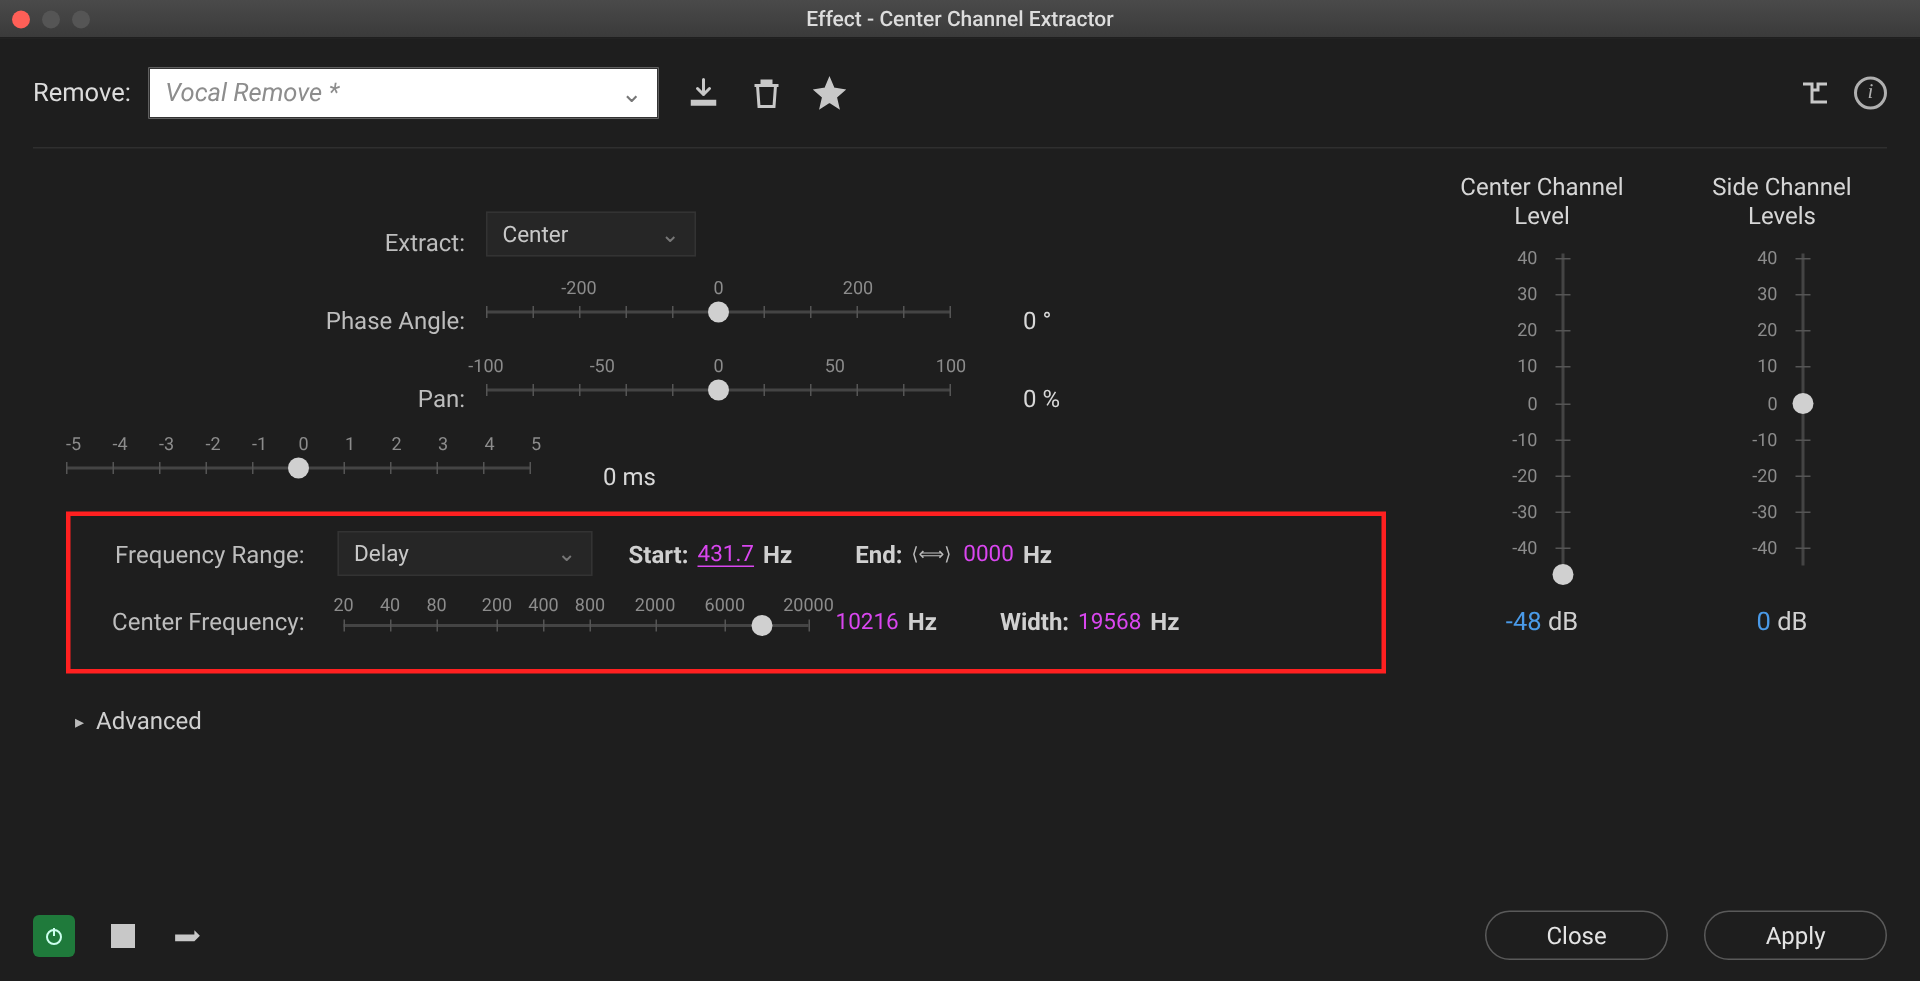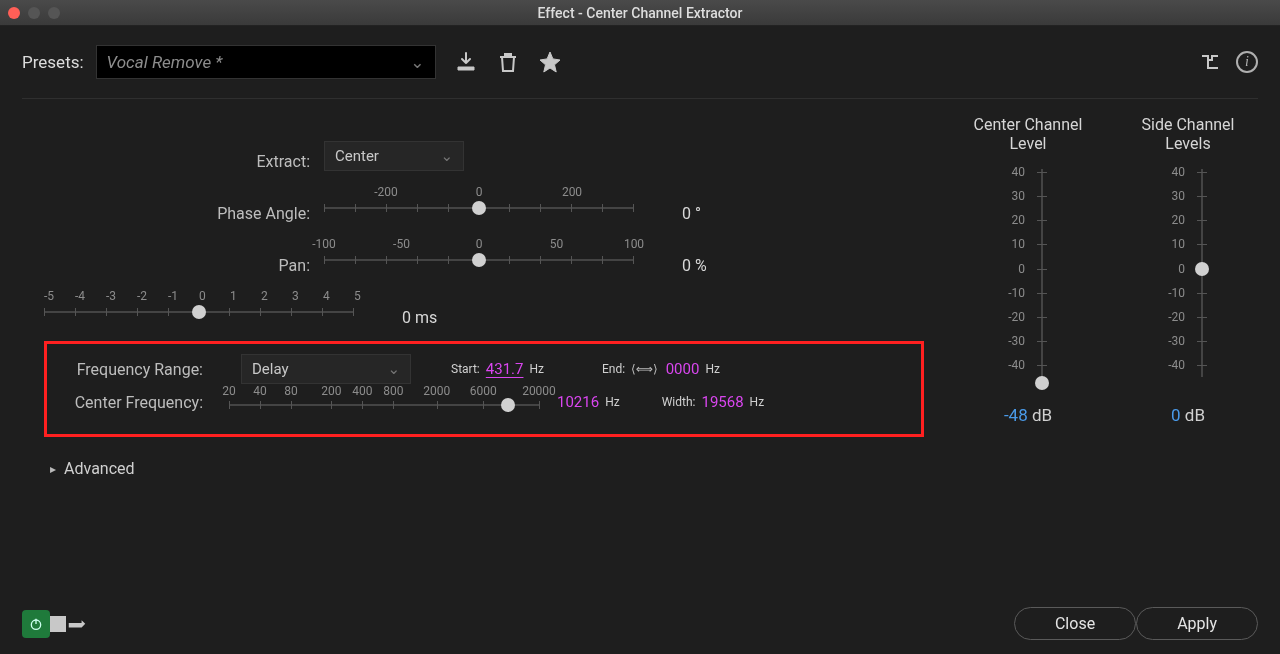--- a/index.html
+++ b/index.html
@@ -12,21 +12,21 @@
   .traffic { display: flex; gap: 8px; }
   .dot { width: 12px; height: 12px; border-radius: 50%; }
   .dot.red { background: #ff5f57; }
   .dot.grey { background: #555; }
   .titlebar-title { position: absolute; left: 0; right: 0; text-align: center; color: #ddd; font-size: 14px; font-weight: 500; pointer-events: none; }
 
   .appbody { background: #1e1e1e; width: 100%; height: calc(100% - 26px); color: #bdbdbd; font-size: 15px; position: relative; padding: 14px 22px 0 22px; }
 
   .presets-row { display: flex; align-items: center; gap: 12px; height: 44px; }
   .presets-row .label { color: #dcdcdc; font-size: 17px; }
-  .preset-select { display: flex; align-items: center; justify-content: space-between; width: 340px; height: 34px; background: #000000; border: 1px solid #333; padding: 0 10px; color: #8d8d8d; font-size: 17px; font-style: italic; }
+  .preset-select { display: flex; align-items: center; justify-content: space-between; width: 340px; height: 34px; background: #ffffff; border: 1px solid #333; padding: 0 10px; color: #8d8d8d; font-size: 17px; font-style: italic; }
   .preset-select .chev { font-style: normal; color: #777; }
   .toolbar-icons { display: flex; align-items: center; gap: 18px; margin-left: 6px; }
   .ico { width: 24px; height: 24px; display: inline-flex; align-items: center; justify-content: center; }
   .ico svg { width: 24px; height: 24px; fill: #c8c8c8; stroke: #c8c8c8; }
   .right-icons { margin-left: auto; display: flex; align-items: center; gap: 14px; }
   .info-circle { width: 22px; height: 22px; border: 2px solid #b0b0b0; border-radius: 50%; display: inline-flex; align-items: center; justify-content: center; font-size: 14px; color: #b0b0b0; font-style: italic; font-family: Georgia, serif; }
 
   hr.sep { border: 0; border-top: 1px solid #2f2f2f; margin-top: 14px; }
 
   .columns { display: flex; margin-top: 4px; gap: 20px; }
@@ -46,27 +46,27 @@
 
   .slider-area { position: relative; width: 310px; height: 38px; }
   .ticks { position: absolute; top: 0; left: 0; right: 0; display: flex; justify-content: space-between; font-size: 12px; color: #8c8c8c; }
   .track { position: absolute; top: 22px; left: 0; right: 0; height: 2px; background: #444; }
   .tmarks { position: absolute; top: 19px; left: 0; right: 0; height: 8px; display: flex; justify-content: space-between; }
   .tmarks span { width: 1px; height: 8px; background: #555; }
   .thumb { position: absolute; top: 16px; width: 14px; height: 14px; border-radius: 50%; background: #d0d0d0; transform: translateX(-50%); }
   .val { margin-left: 48px; color: #d8d8d8; font-size: 16px; white-space: nowrap; }
 
   .freq-box { position: relative; border: 3px solid #ff2020; padding: 10px 14px 14px 14px; margin-top: 6px; }
-  .freq-top { display: flex; align-items: center; gap: 30px; }
+  .freq-top { display: flex; align-items: center; gap: 14px; }
   .freq-top .rlabel { width: 150px; text-align: right; padding-right: 8px; color: #bdbdbd; font-size: 16px; }
   .link { color: #d946ef; }
   .link u { text-decoration: underline; text-underline-offset: 3px; }
   .pair { display: flex; align-items: center; gap: 6px; }
-  .pair .plabel { color: #d0d0d0; font-size: 12px; }
-  .freq-bottom { display: flex; align-items: center; gap: 18px; }
+  .pair .plabel { color: #d0d0d0; font-size: 16px; font-weight: bold; }
+  .freq-bottom { display: flex; align-items: center; gap: 18px; margin-top: 12px; }
   .freq-bottom .rlabel { width: 150px; text-align: right; padding-right: 8px; color: #bdbdbd; font-size: 16px; }
   .log-slider { position: relative; width: 310px; height: 36px; }
   .log-ticks { position: absolute; top: 0; left: 0; right: 0; font-size: 12px; color: #8c8c8c; }
   .log-ticks span { position: absolute; transform: translateX(-50%); }
   .log-track { position: absolute; top: 20px; left: 0; right: 0; height: 2px; background: #444; }
   .log-marks { position: absolute; top: 17px; left: 0; right: 0; height: 8px; }
   .log-marks span { position: absolute; width: 1px; height: 8px; background: #555; }
   .log-thumb { position: absolute; top: 14px; width: 14px; height: 14px; border-radius: 50%; background: #d0d0d0; transform: translateX(-50%); }
 
   .advanced { margin-top: 22px; display: flex; align-items: center; gap: 8px; color: #d0d0d0; font-size: 16px; cursor: pointer; padding-left: 6px; }
@@ -76,21 +76,21 @@
   .vhead { color: #d6d6d6; font-size: 16px; text-align: center; height: 46px; display: flex; align-items: center; }
   .vslider { position: relative; width: 46px; height: 220px; margin-top: 6px; }
   .vtrack { position: absolute; left: 36px; top: 6px; bottom: 6px; width: 2px; background: #444; }
   .vticks { position: absolute; left: 0; right: 12px; top: 0; bottom: 0; }
   .vline { position: absolute; left: 32px; height: 1px; width: 10px; background: #555; }
   .vticks .vlabel { position: absolute; right: 14px; font-size: 12px; color: #8c8c8c; text-align: right; width: 28px; transform: translateY(-50%); }
   .vthumb { position: absolute; left: 30px; width: 14px; height: 14px; border-radius: 50%; background: #d0d0d0; transform: translateY(-50%); }
   .vval { margin-top: 22px; color: #4a9ae8; font-size: 17px; }
   .vval .unit { color: #d0d0d0; }
 
-  .footer { position: absolute; left: 22px; right: 22px; bottom: 14px; display: flex; align-items: center; }
+  .footer { position: absolute; left: 22px; right: 22px; bottom: 14px; display: flex; align-items: center; gap: 24px; }
   .power { width: 28px; height: 28px; border-radius: 4px; background: #1f7a3b; display: flex; align-items: center; justify-content: center; }
   .power svg { width: 16px; height: 16px; stroke: #cfe; fill: none; stroke-width: 2; }
   .stop { width: 16px; height: 16px; background: #c8c8c8; }
   .export svg { width: 22px; height: 22px; fill: #c8c8c8; }
   .footer .spacer { flex: 1; }
   .btn { border: 1px solid #5a5a5a; background: transparent; color: #e4e4e4; font-size: 16px; padding: 6px 40px; border-radius: 18px; cursor: pointer; }
 
   
   .hcursor { display: inline-block; font-size: 12px; color: #bbb; margin-right: 2px; }
 </style>
@@ -102,21 +102,21 @@
     <span class="dot red"></span>
     <span class="dot grey"></span>
     <span class="dot grey"></span>
   </div>
   <div class="titlebar-title">Effect - Center Channel Extractor</div>
 </div>
 
 <div class="appbody">
 
   <div class="presets-row">
-    <span class="label">Presets:</span>
+    <span class="label">Remove:</span>
     <div class="preset-select">
       <span>Vocal Remove *</span>
       <span class="chev">⌄</span>
     </div>
     <div class="toolbar-icons">
       <span class="ico">
         <svg viewBox="0 0 24 24">
             <path d="M12 3v10m0 0l-4-4m4 4l4-4" stroke-width="2" fill="none" stroke-linecap="round"></path>
             <path d="M4 17h16v3H4z"></path>
           </svg>

